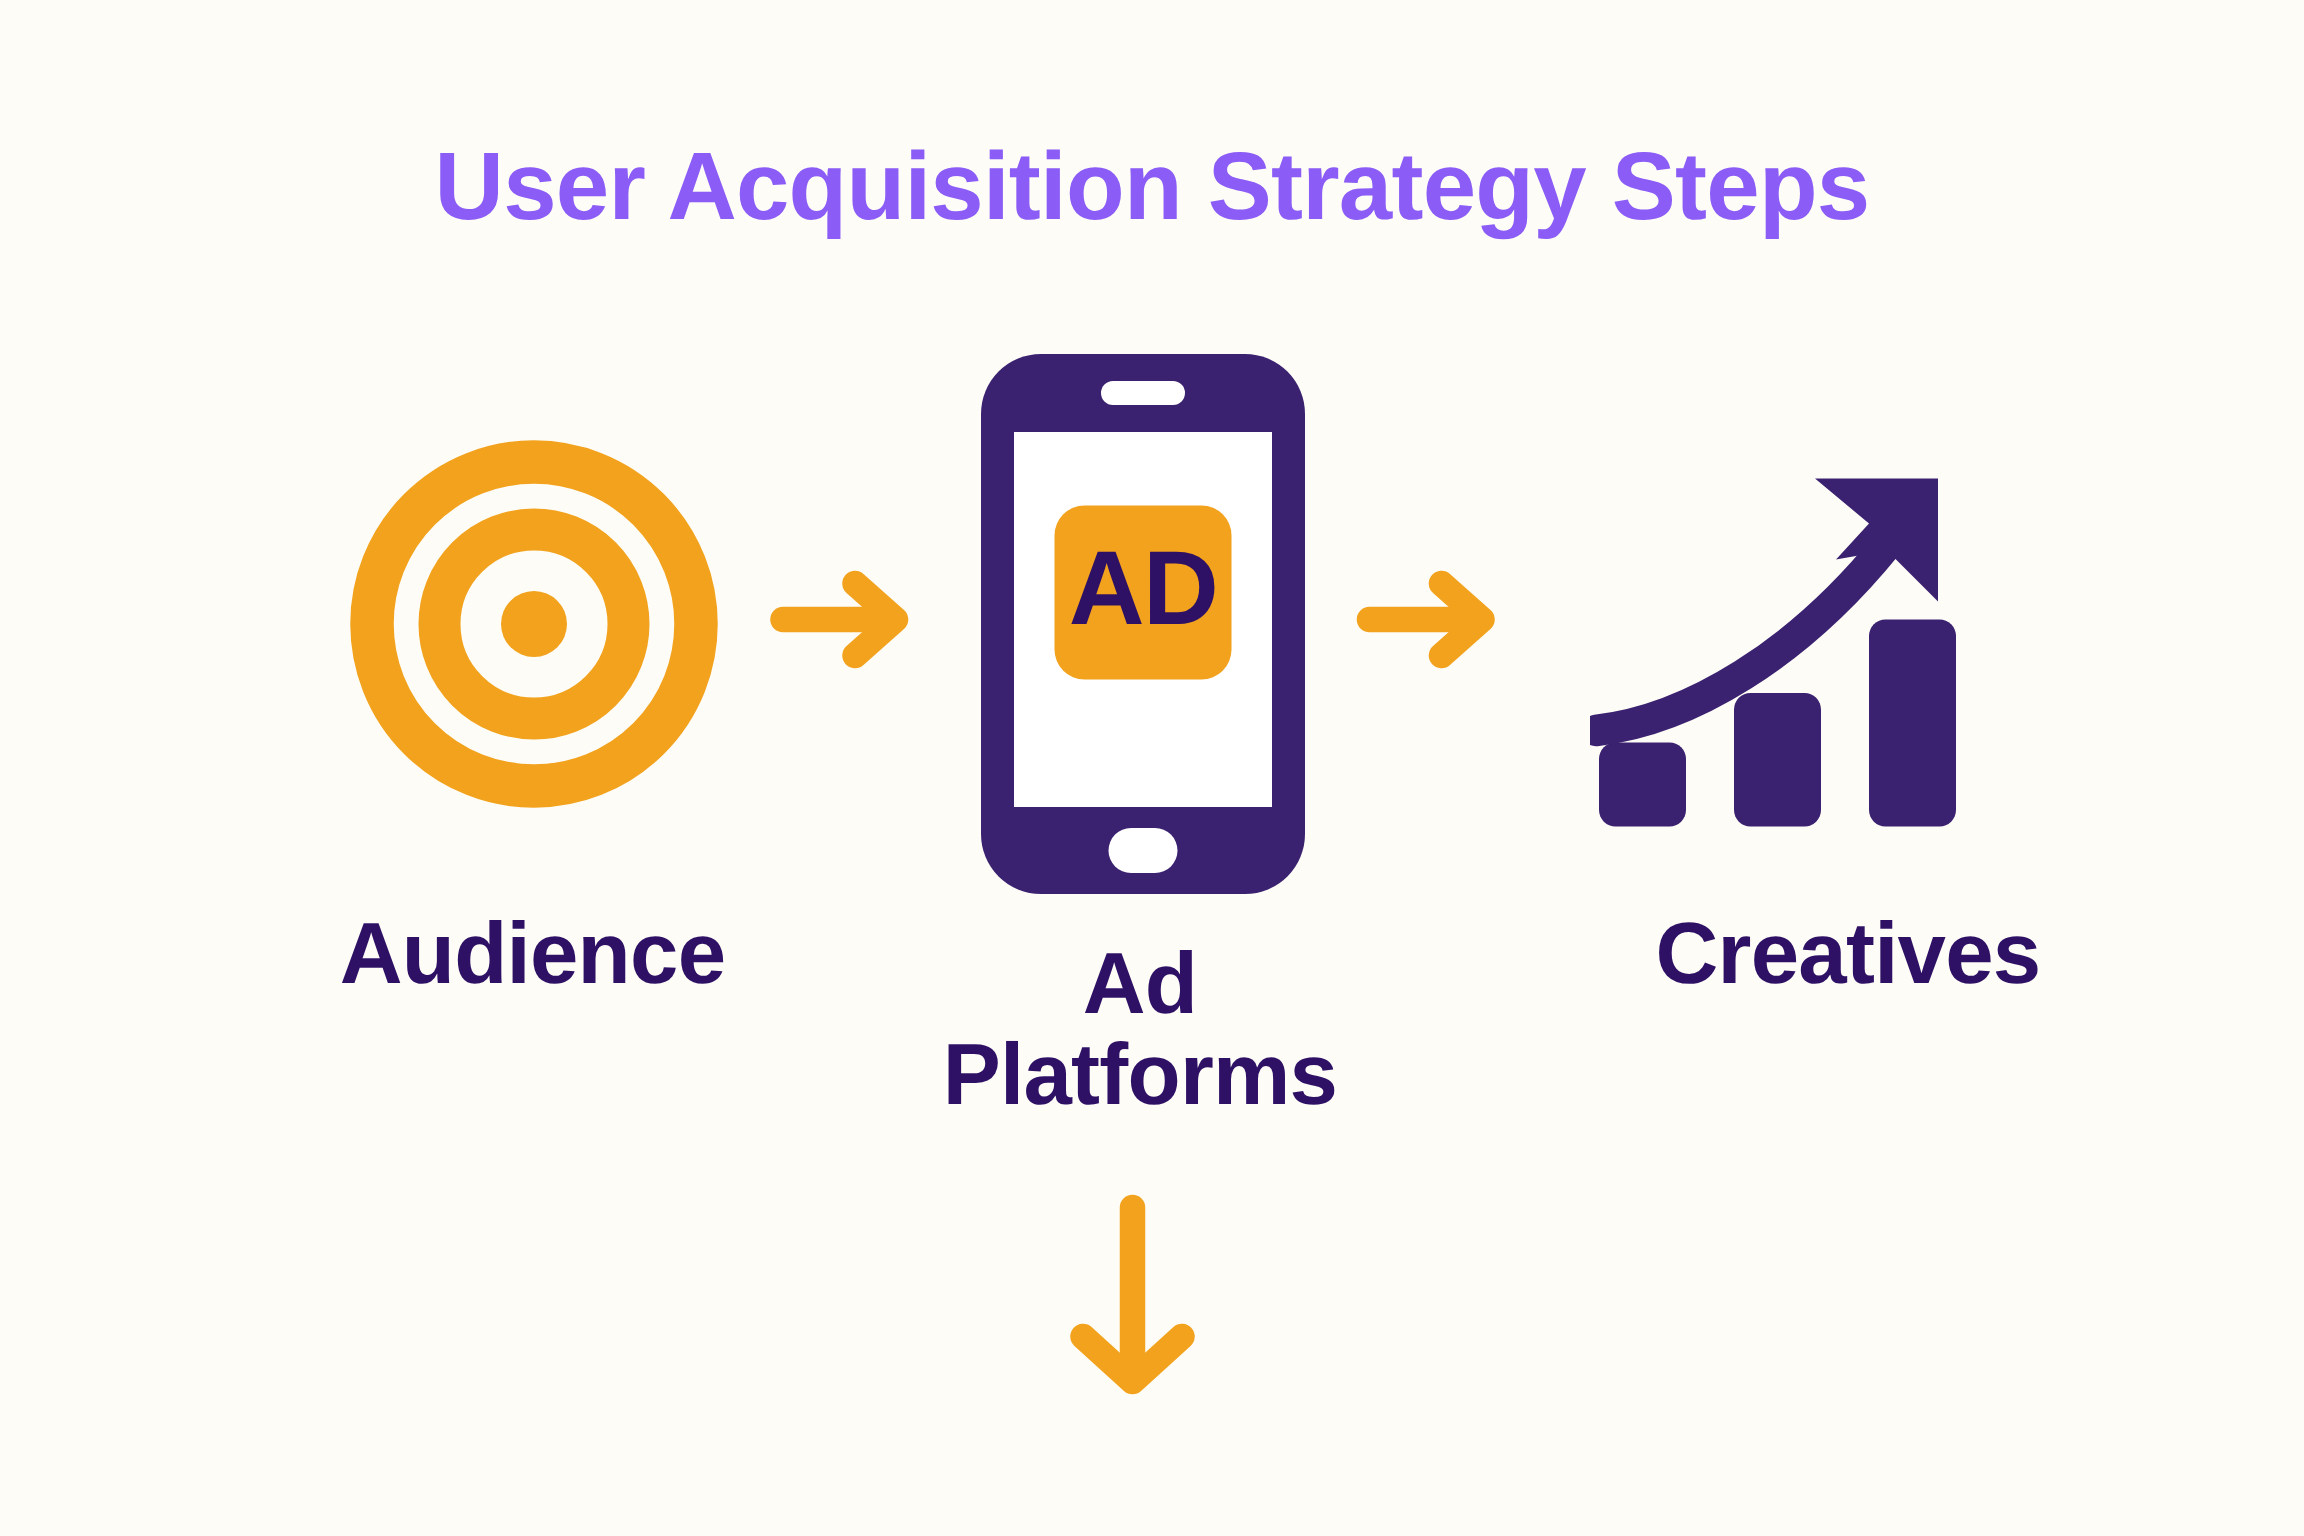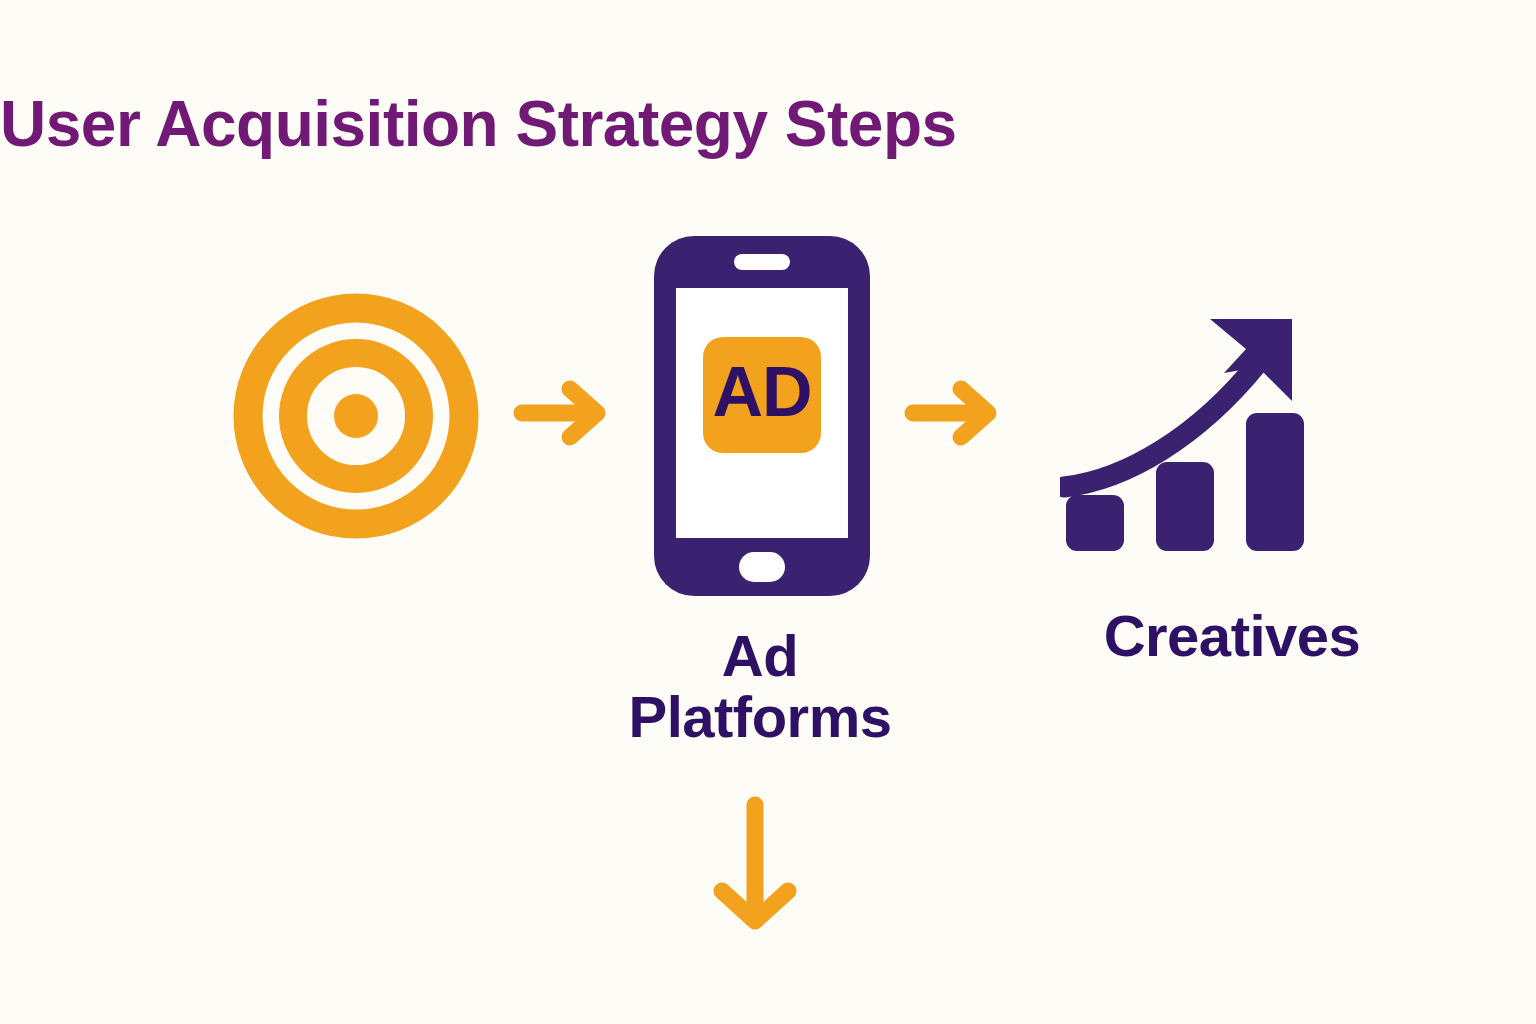--- a/index.html
+++ b/index.html
@@ -20,24 +20,25 @@
     height: 1024px;
     background: #FDFCF7;
   }
 
   
   .page-title {
     position: absolute;
     left: 0;
     top: 92px;
     width: 1536px;
+    text-align: center;
     font-size: 64px;
     font-weight: bold;
     letter-spacing: -0.5px;
-    color: #701a75;
+    color: #8b5cf6;
     line-height: 1.0;
     white-space: nowrap;
   }
 
   .step-icon {
     position: absolute;
   }
 
   .step-label {
     position: absolute;
@@ -92,20 +93,21 @@
   <div class="step-icon" id="step-audience-icon">
     <svg width="246" height="246" viewBox="0 0 246 246" aria-hidden="true">
 
       <circle cx="123" cy="123" r="108" fill="none" stroke="#F2A21C" stroke-width="29"></circle>
 
       <circle cx="123" cy="123" r="63" fill="none" stroke="#F2A21C" stroke-width="28"></circle>
 
       <circle cx="123" cy="123" r="22" fill="#F2A21C"></circle>
     </svg>
   </div>
+  <div class="step-label" id="step-audience-label">Audience</div>
 
   <div class="arrow" id="arrow-1">
     <svg width="96" height="70" viewBox="0 0 96 70" aria-hidden="true">
       <g fill="none" stroke="#F2A21C" stroke-width="17" stroke-linecap="round" stroke-linejoin="round">
         <line x1="10" y1="35" x2="73" y2="35"></line>
         <polyline points="58,11 85,35 58,59"></polyline>
       </g>
     </svg>
   </div>
 

